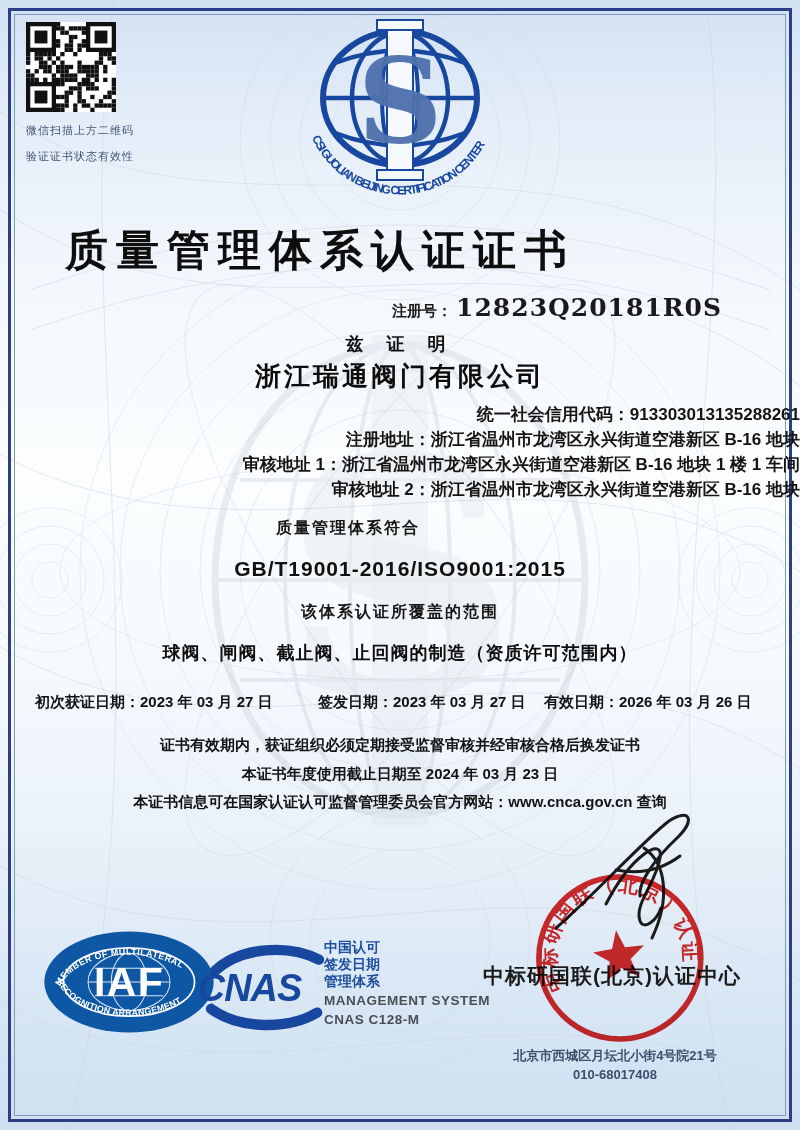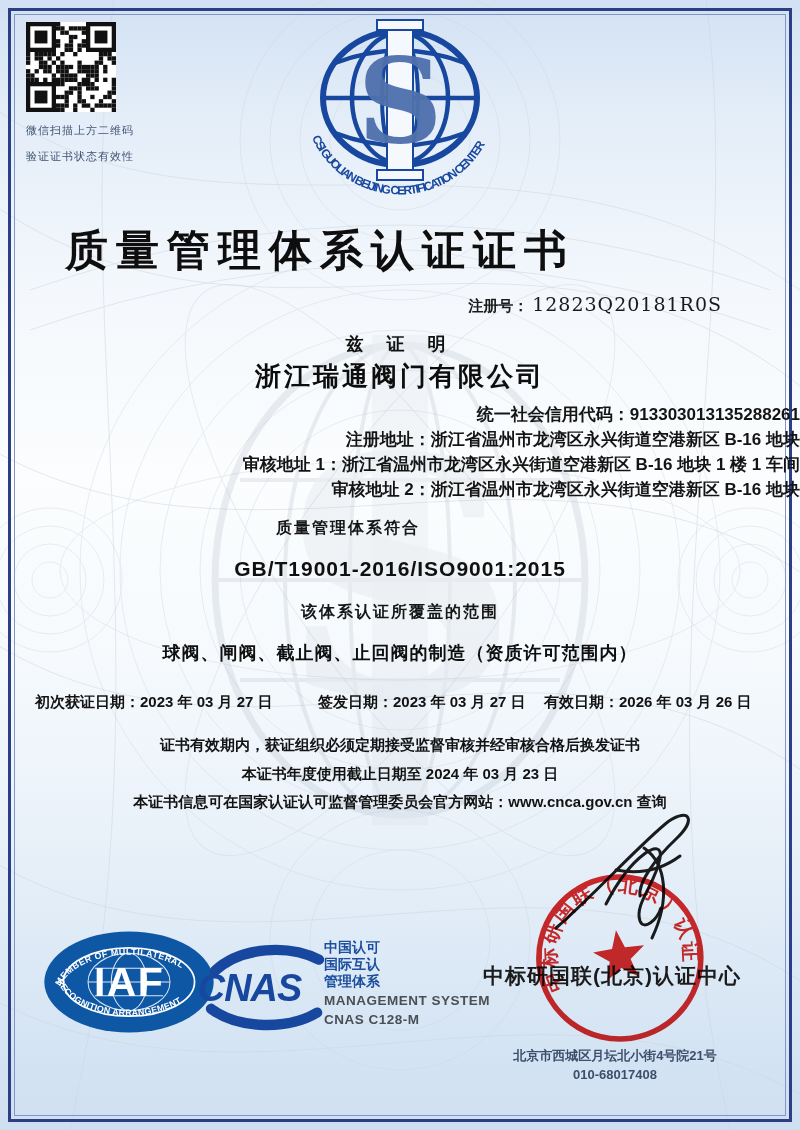--- a/index.html
+++ b/index.html
@@ -14,21 +14,21 @@
   
   .qr-panel{left:26px;top:22px;width:120px;}
   .qr-box{width:90px;height:90px;display:block;}
   .qr-cap{font-size:11px;color:#3e5272;margin-top:11px;letter-spacing:1px;white-space:nowrap;}
   
   .logo-wrap{left:295px;top:14px;width:210px;height:205px;}
   
   .title{left:0;top:222px;width:640px;text-align:center;font-size:43px;font-weight:700;
     letter-spacing:8px;color:#0e0e0e;margin:0;}
   .reg{top:293px;right:78px;font-size:15px;font-weight:700;color:#1a1a1a;}
-  .reg-num{font-family:"DejaVu Serif","Liberation Serif",serif;font-size:19px;font-weight:400;letter-spacing:1px;margin-left:4px;}
+  .reg-num{font-family:"DejaVu Serif","Liberation Serif",serif;font-size:25px;font-weight:700;letter-spacing:1px;margin-left:4px;}
   .certify{left:0;top:332px;width:800px;text-align:center;font-size:18px;font-weight:700;letter-spacing:9px;color:#111;}
   .company{left:0;top:359px;width:800px;text-align:center;font-size:26px;font-weight:700;letter-spacing:3px;color:#0d0d0d;}
   .info{left:0;top:402px;width:800px;text-align:right;font-size:17px;font-weight:700;color:#141414;line-height:25px;}
   .conform{left:0;top:518px;width:696px;text-align:center;font-size:16px;font-weight:600;letter-spacing:2px;color:#161616;}
   .standard{left:0;top:557px;width:800px;text-align:center;font-size:21px;font-weight:700;letter-spacing:1px;color:#101010;}
   .scope-h{left:0;top:602px;width:800px;text-align:center;font-size:16px;font-weight:600;letter-spacing:2px;color:#161616;}
   .scope{left:0;top:641px;width:800px;text-align:center;font-size:18px;font-weight:700;letter-spacing:1px;color:#0f0f0f;}
   .dates{left:0;top:693px;width:770px;height:22px;font-size:15px;font-weight:700;color:#121212;}
   .dates span{position:absolute;white-space:nowrap;}
   .date-initial{left:35px;} .date-issue{left:318px;} .date-expiry{left:544px;text-align:center;}
@@ -374,21 +374,21 @@
   <svg class="layer cnas-wrap" width="142" height="92" viewBox="0 0 150 96">
     <g stroke="#17479e" stroke-width="11" fill="none" stroke-linecap="round">
       <path d="M 22 30 C 50 4, 100 2, 132 18"></path>
       <path d="M 18 70 C 48 92, 100 92, 130 74"></path>
     </g>
     <text x="4" y="62" font-size="40" font-weight="700" font-style="italic" fill="#17479e" letter-spacing="-1">CNAS</text>
   </svg>
 
   <div class="layer cnas-text">
     <div class="cnas-cn">中国认可</div>
-    <div class="cnas-cn">国际互认</div>
+    <div class="cnas-cn">签发日期</div>
     <div class="cnas-cn">管理体系</div>
     <div class="cnas-en">MANAGEMENT SYSTEM</div>
     <div class="cnas-en">CNAS C128-M</div>
   </div>
 
   <div class="layer addr">
     <div>北京市西城区月坛北小街4号院21号</div>
     <div>010-68017408</div>
   </div>
 

